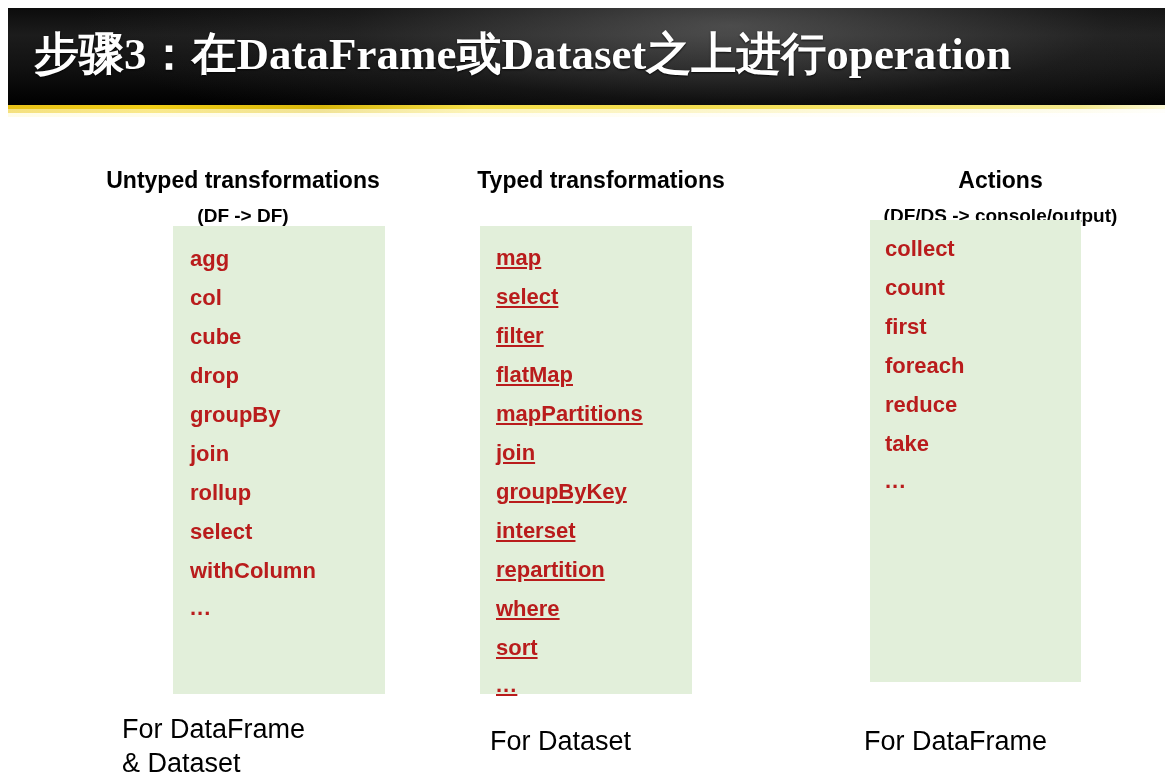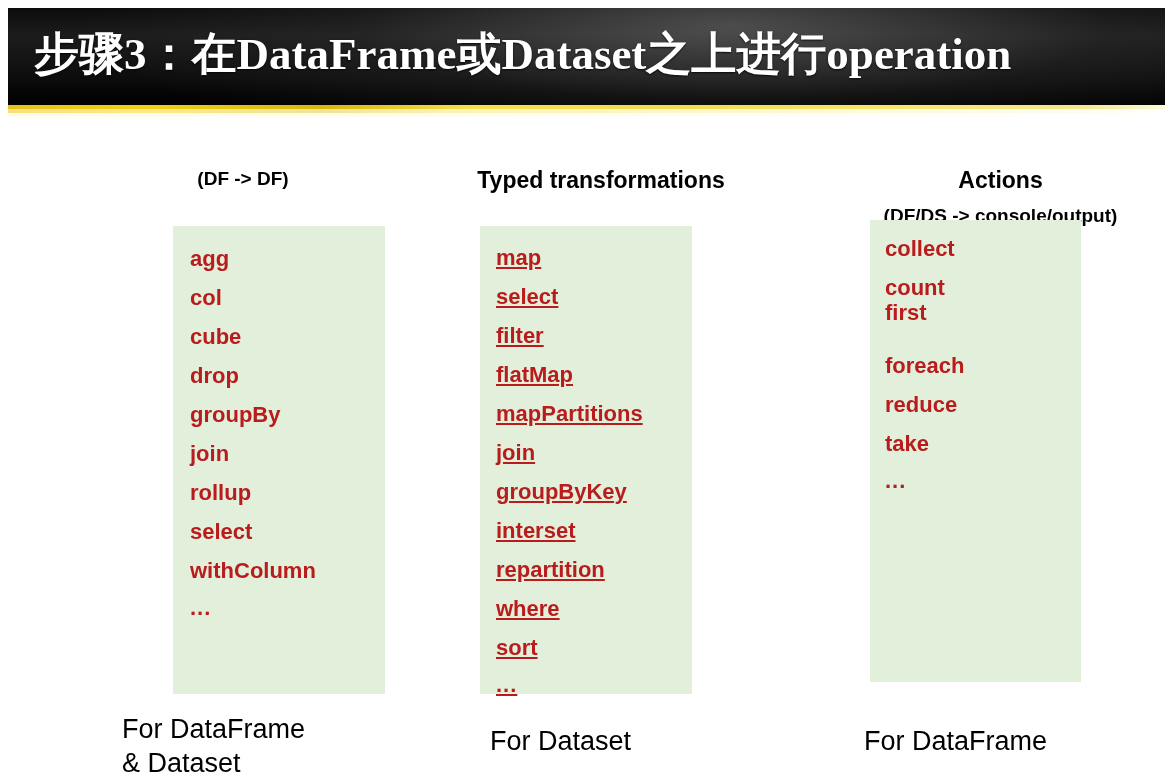--- a/index.html
+++ b/index.html
@@ -128,20 +128,21 @@
 <div id="slide">
 
   <div id="title-bar">
     <div id="title-text">步骤3：在DataFrame或Dataset之上进行operation</div>
   </div>
   <div id="accent-rule"></div>
   <div id="accent-rule-soft"></div>
 
   <div class="column" id="col1">
     <div class="col-head">
+      <span class="line1">Untyped transformations</span>
       <span class="line2">(DF -&gt; DF)</span>
     </div>
     <div class="list-box" id="col1-box"></div>
     <div class="list-item" style="top:94px">agg</div>
     <div class="list-item" style="top:133px">col</div>
     <div class="list-item" style="top:172px">cube</div>
     <div class="list-item" style="top:211px">drop</div>
     <div class="list-item" style="top:250px">groupBy</div>
     <div class="list-item" style="top:289px">join</div>
     <div class="list-item" style="top:328px">rollup</div>
@@ -173,21 +174,21 @@
   <div class="caption" id="cap2">For Dataset</div>
 
   <div class="column" id="col3">
     <div class="col-head">
       <span class="line1">Actions</span>
       <span class="line2">(DF/DS -&gt; console/output)</span>
     </div>
     <div class="list-box" id="col3-box"></div>
     <div class="list-item" style="top:84px">collect</div>
     <div class="list-item" style="top:123px">count</div>
-    <div class="list-item" style="top:148px">first</div>
+    <div class="list-item" style="top:162px">first</div>
     <div class="list-item" style="top:201px">foreach</div>
     <div class="list-item" style="top:240px">reduce</div>
     <div class="list-item" style="top:279px">take</div>
     <div class="list-item ellipsis" style="top:316px">...</div>
   </div>
   <div class="caption" id="cap3">For DataFrame</div>
 
 </div>
 
 </body></html>

